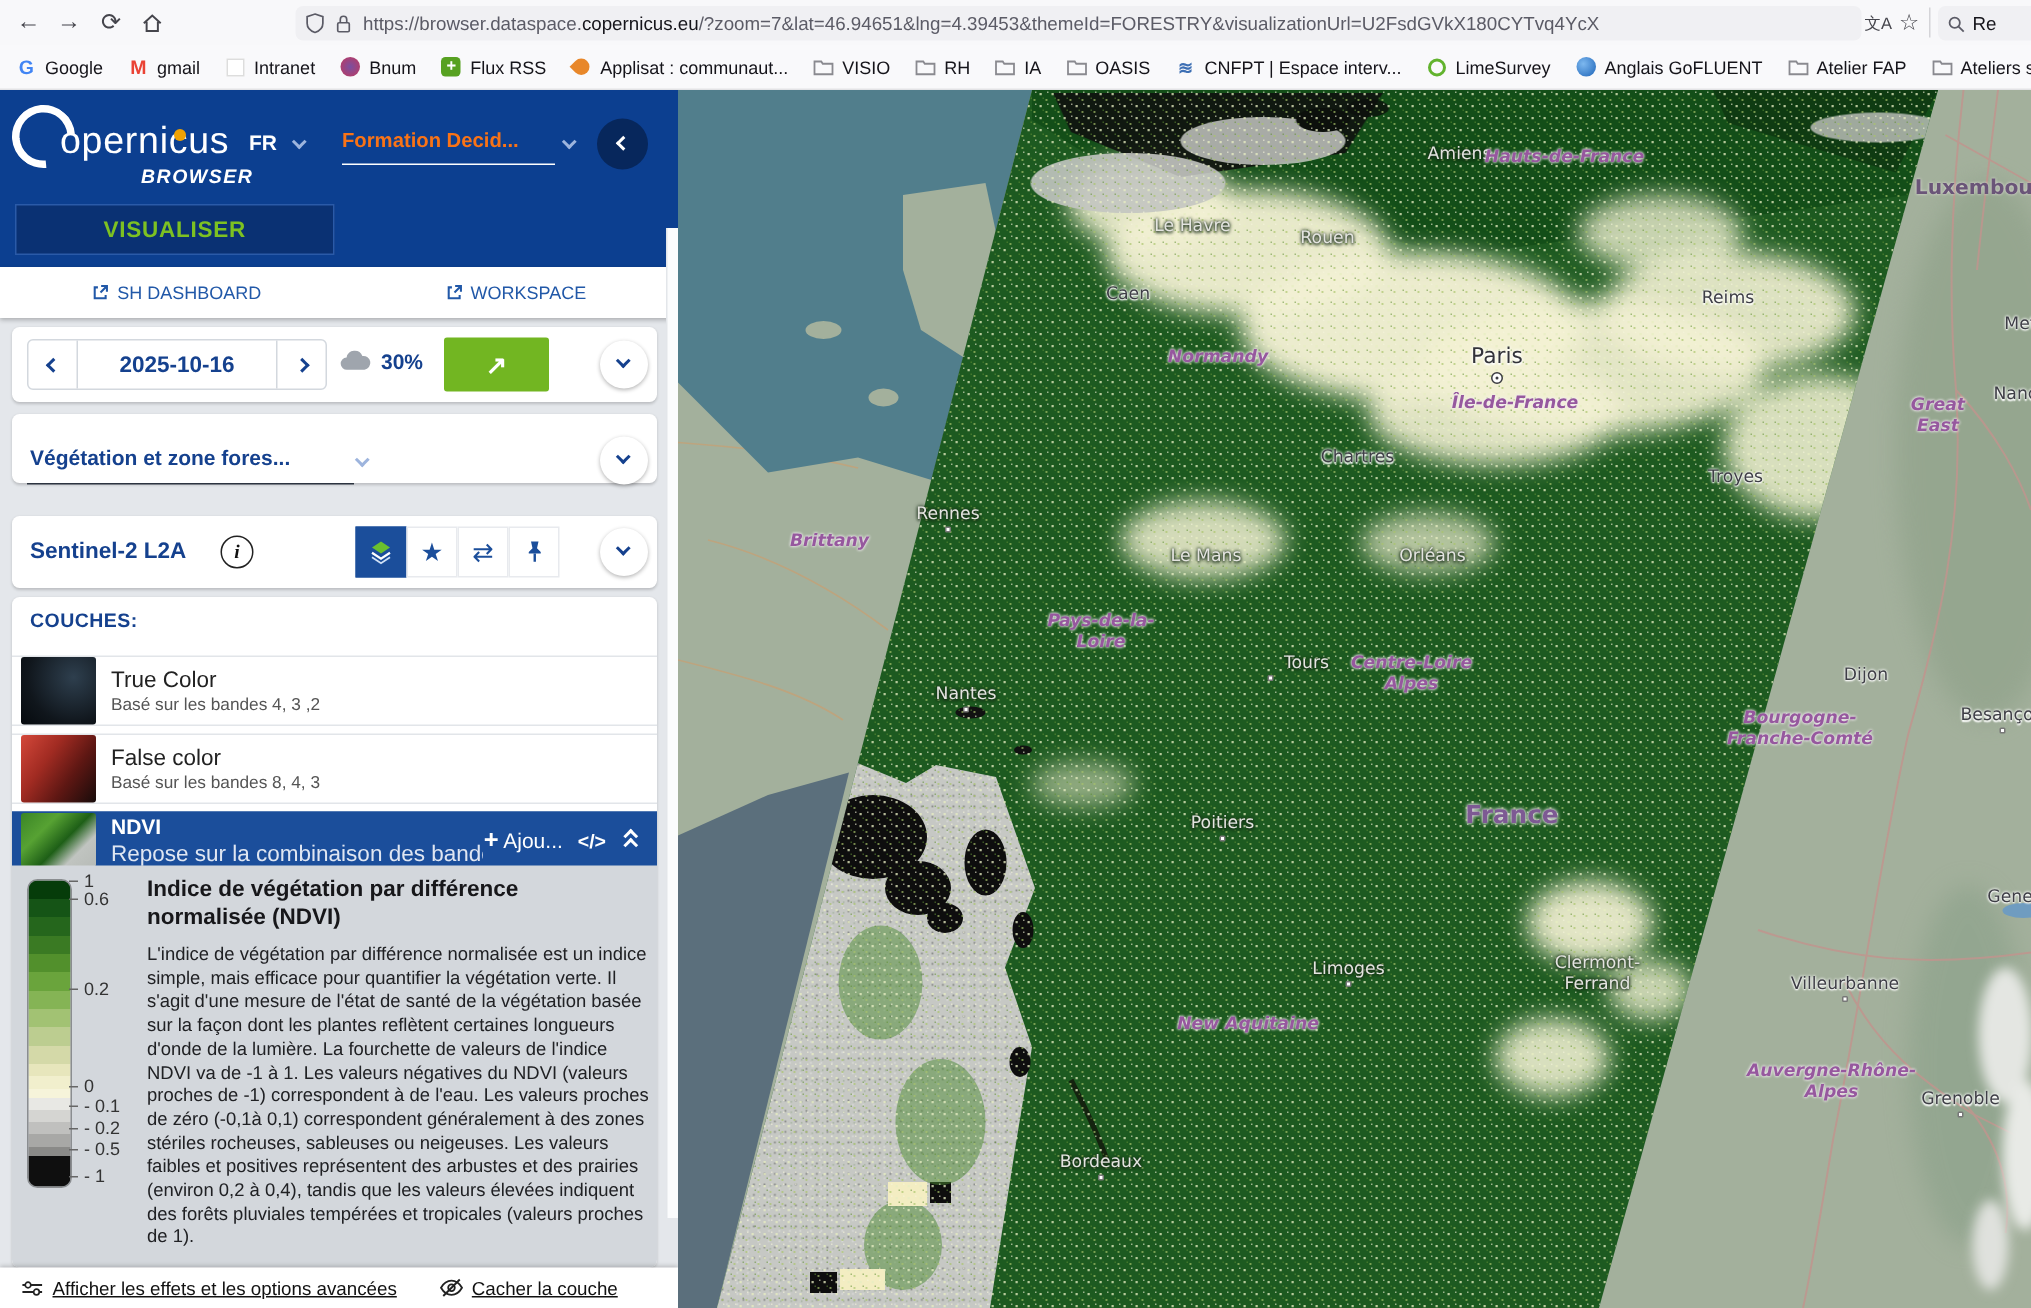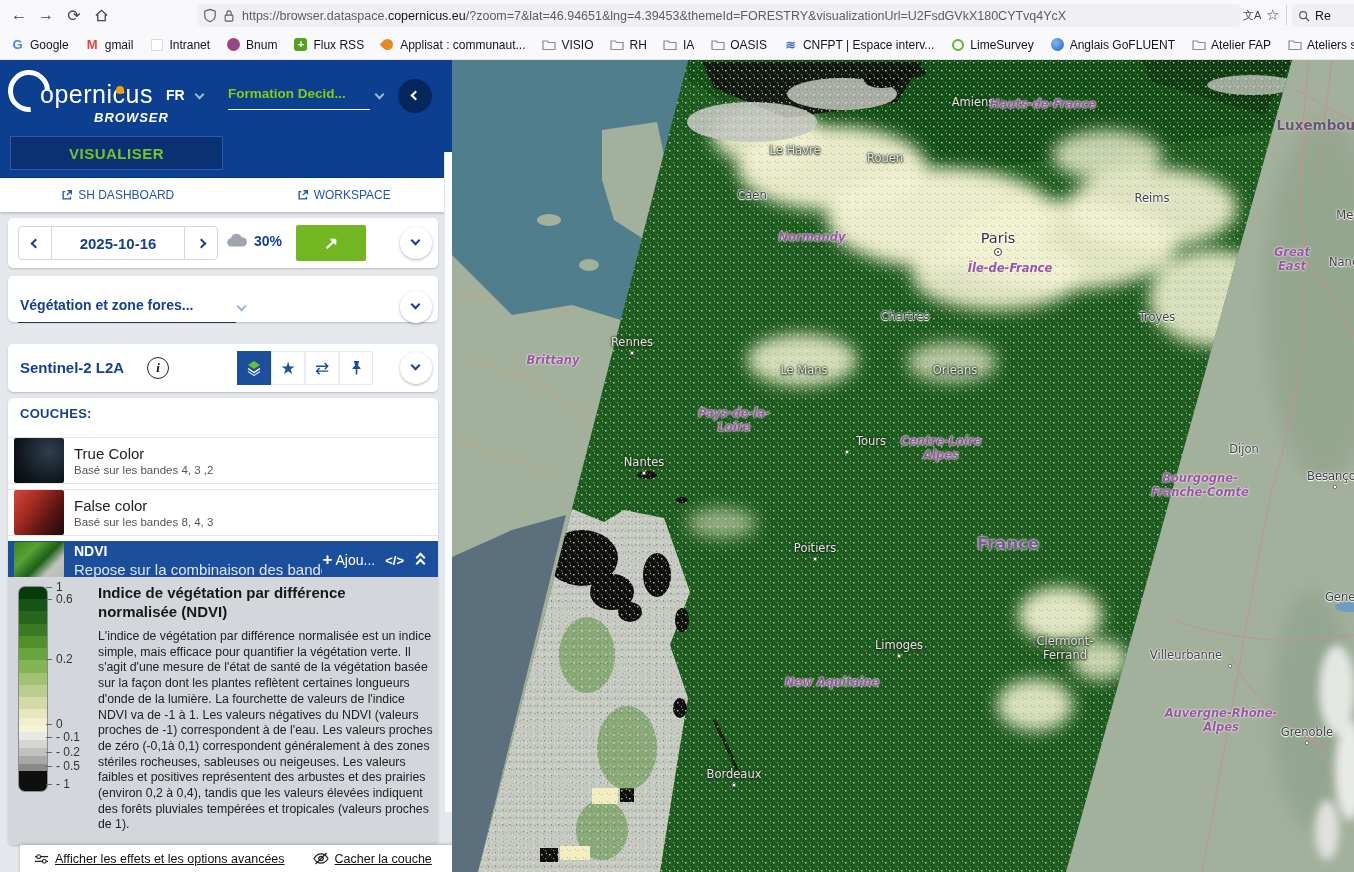--- a/index.html
+++ b/index.html
@@ -27,21 +27,21 @@
   #sidebar { position:absolute; left:0; top:60px; width:452px; height:812px; background:#e4e7eb; overflow:hidden; }
   #sb-header { position:absolute; left:0; top:0; width:452px; height:118px; background:#0c3f90; }
   #logo-c { position:absolute; left:8px; top:10px; width:42px; height:42px; border:5px solid #fff; border-right-color:transparent; border-radius:50%; transform:rotate(40deg); }
   #logo-text { position:absolute; left:40px; top:20px; color:#fff; font-size:25px; letter-spacing:.5px; }
   #logo-dot { position:absolute; left:116px; top:26px; width:8px; height:8px; background:#f0a202; border-radius:50%; }
   #logo-sub { position:absolute; left:94px; top:50px; color:#fff; font-size:13px; font-weight:bold; font-style:italic; letter-spacing:1px; }
   #lang-switch { position:absolute; left:166px; top:27px; color:#fff; font-size:14px; font-weight:bold; cursor:pointer; }
   .chev { display:inline-block; width:7px; height:7px; border-right:2px solid #9db4dd; border-bottom:2px solid #9db4dd; }
   .chev.down { transform:rotate(45deg); }
   #lang-chev { position:absolute; left:196px; top:31px; }
-  #theme-select { position:absolute; left:228px; top:26px; width:142px; color:#84cc16; font-size:13.5px; font-weight:bold; border-bottom:1px solid #fff; padding-bottom:8px; cursor:pointer; white-space:nowrap; overflow:hidden; }
+  #theme-select { position:absolute; left:228px; top:26px; width:142px; color:#f97316; font-size:13.5px; font-weight:bold; border-bottom:1px solid #fff; padding-bottom:8px; cursor:pointer; white-space:nowrap; overflow:hidden; }
   #theme-chev { position:absolute; left:376px; top:31px; }
   #collapse-btn { position:absolute; left:398px; top:19px; width:34px; height:34px; border-radius:50%; background:#07275c; cursor:pointer; }
   #collapse-btn .chev { border-color:#fff; transform:rotate(135deg); position:absolute; left:14px; top:13px; }
   #tab-visualize { position:absolute; left:10px; top:76px; width:213px; height:34px; background:#0a3173; border:1px solid #2a5aa8; display:flex; align-items:center; justify-content:center; color:#7dc122; font-size:15px; font-weight:bold; letter-spacing:.5px; cursor:pointer; }
   #tab-search { position:absolute; left:223px; top:76px; width:222px; height:34px; display:flex; align-items:center; justify-content:center; color:#fff; font-size:15px; letter-spacing:.5px; cursor:pointer; }
   #sb-links { position:absolute; left:0; top:118px; width:452px; height:34px; background:#fff; box-shadow:0 1px 3px rgba(0,0,0,.25); display:flex; align-items:center; justify-content:space-around; }
   .sb-link { display:flex; align-items:center; gap:5px; color:#2158a8; font-size:12px; cursor:pointer; }
 
   .card { position:absolute; left:8px; width:430px; background:#fff; border-radius:5px; box-shadow:0 1px 2px rgba(0,0,0,.18); }
   #card-date { top:158px; height:50px;text-align:center; }
@@ -100,21 +100,21 @@
       #52902c 24%,#52902c 30%,#6aa43c 30%,#6aa43c 36%,#85b455 36%,#85b455 42%,#a2c273 42%,#a2c273 48%,
       #bccd90 48%,#bccd90 54%,#d4d9a8 54%,#d4d9a8 60%,#e7e6bc 60%,#e7e6bc 64%,#f1efcd 64%,#f1efcd 68%,
       #f6f4da 68%,#f6f4da 71%,#e8e8e4 71%,#e8e8e4 75%,#d5d5d2 75%,#d5d5d2 79%,#c0c0be 79%,#c0c0be 83%,
       #a8a8a6 83%,#a8a8a6 87%,#8a8a88 87%,#8a8a88 90%,#0f0f0f 90%,#0f0f0f 100%); }
   .tick { position:absolute; left:42px; font-size:12px; color:#333; white-space:nowrap; }
   .tick::before { content:""; position:absolute; left:-4px; top:7px; width:6px; height:1px; background:#666; }
   .tick span { padding-left:6px; }
   #ndvi-title { position:absolute; left:90px; top:6px; width:330px; font-size:15px; font-weight:bold; color:#17171a; line-height:19px; }
   #ndvi-body { position:absolute; left:90px; top:52px; width:336px; font-size:12.3px; color:#202124; line-height:15.7px; }
 
-  #sb-footer { position:absolute; left:0; top:785px; width:452px; height:27px; background:#fff; box-shadow:0 -1px 3px rgba(0,0,0,.2); display:flex; align-items:center;margin-left:20px; }
+  #sb-footer { position:absolute; left:0; top:785px; width:452px; height:27px; background:#fff; box-shadow:0 -1px 3px rgba(0,0,0,.2); display:flex; align-items:center; }
   .ft-link { display:flex; align-items:center; gap:6px; font-size:12.5px; color:#111; cursor:pointer; }
   .ft-link span { text-decoration:underline; }
   #ft-effects { margin-left:14px; }
   #ft-hide { margin-left:28px; }
 
   #scroll-strip { position:absolute; left:444px; top:152px; width:8px; height:660px; background:#fbfcfd; border-left:1px solid #e3e6ea; }
 
   
   #map { position:absolute; left:452px; top:60px; width:902px; height:812px; overflow:hidden; background:#a3b09c; cursor:grab; }
   #map-labels { position:absolute; left:0; top:0; width:902px; height:812px; }
@@ -572,23 +572,23 @@
       <div class="mlbl country-sub" style="left: 872px; top: 65px;">Luxembourg</div>
       <div class="mlbl city light" style="left: 343px; top: 90px;">Le Havre</div>
       <div class="mlbl city light" style="left: 433px; top: 98px;">Rouen</div>
       <div class="mlbl city" style="left: 300px; top: 135px;">Caen</div>
       <div class="mlbl city" style="left: 700px; top: 138px;">Reims</div>
       <div class="mlbl city" style="left: 898px; top: 155px;">Metz</div>
       <div class="mlbl region" style="left: 360px; top: 177px;">Normandy</div>
       <div class="mlbl city-major" style="left: 546px; top: 178px;">Paris</div>
       <div class="mmark circle" style="left: 546px; top: 192px;"></div>
       <div class="mlbl city" style="left: 895px; top: 202px;">Nancy</div>
-      <div class="mlbl region" style="left: 840px; top: 199px;">Great East</div>
+      <div class="mlbl region" style="left: 840px; top: 216px;">Great East</div>
       <div class="mlbl region" style="left: 558px; top: 208px;">Île-de-France</div>
-      <div class="mlbl city" style="left: 453px; top: 256px;">Chartres</div>
+      <div class="mlbl city" style="left: 453px; top: 244px;">Chartres</div>
       <div class="mlbl city" style="left: 705px; top: 257px;">Troyes</div>
       <div class="mlbl city light" style="left: 180px; top: 282px;">Rennes</div>
       <div class="mmark dot" style="left: 180px; top: 293px;"></div>
       <div class="mlbl region" style="left: 101px; top: 300px;">Brittany</div>
       <div class="mlbl city light" style="left: 352px; top: 310px;">Le Mans</div>
       <div class="mlbl city light" style="left: 503px; top: 310px;">Orléans</div>
       <div class="mlbl region" style="left: 282px; top: 360px;">Pays-de-la-
 Loire</div>
       <div class="mlbl city light" style="left: 395px; top: 381px; margin-left: 24px;">Tours</div>
       <div class="mmark dot" style="left: 395px; top: 392px;"></div>
@@ -602,21 +602,21 @@
       <div class="mlbl region" style="left: 748px; top: 425px;">Bourgogne-
 Franche-Comté</div>
       <div class="mlbl country" style="left: 556px; top: 483px;">France</div>
       <div class="mlbl city light" style="left: 363px; top: 488px;">Poitiers</div>
       <div class="mmark dot" style="left: 363px; top: 499px;"></div>
       <div class="mlbl city" style="left: 895px; top: 537px;">Geneva</div>
       <div class="mlbl city light" style="left: 447px; top: 585px;">Limoges</div>
       <div class="mmark dot" style="left: 447px; top: 596px;"></div>
       <div class="mlbl city light" style="left: 613px; top: 588px;">Clermont-
 Ferrand</div>
-      <div class="mlbl city" style="left: 734px; top: 595px;">Villeurbanne</div>
+      <div class="mlbl city" style="left: 778px; top: 595px;">Villeurbanne</div>
       <div class="mmark dot" style="left: 778px; top: 606px;"></div>
       <div class="mlbl region" style="left: 380px; top: 622px;">New Aquitaine</div>
       <div class="mlbl region" style="left: 769px; top: 660px;">Auvergne-Rhône-
 Alpes</div>
       <div class="mlbl city" style="left: 855px; top: 672px;">Grenoble</div>
       <div class="mmark dot" style="left: 855px; top: 683px;"></div>
       <div class="mlbl city light" style="left: 282px; top: 714px;">Bordeaux</div>
       <div class="mmark dot" style="left: 282px; top: 725px;"></div>
     </div>
 </div>

